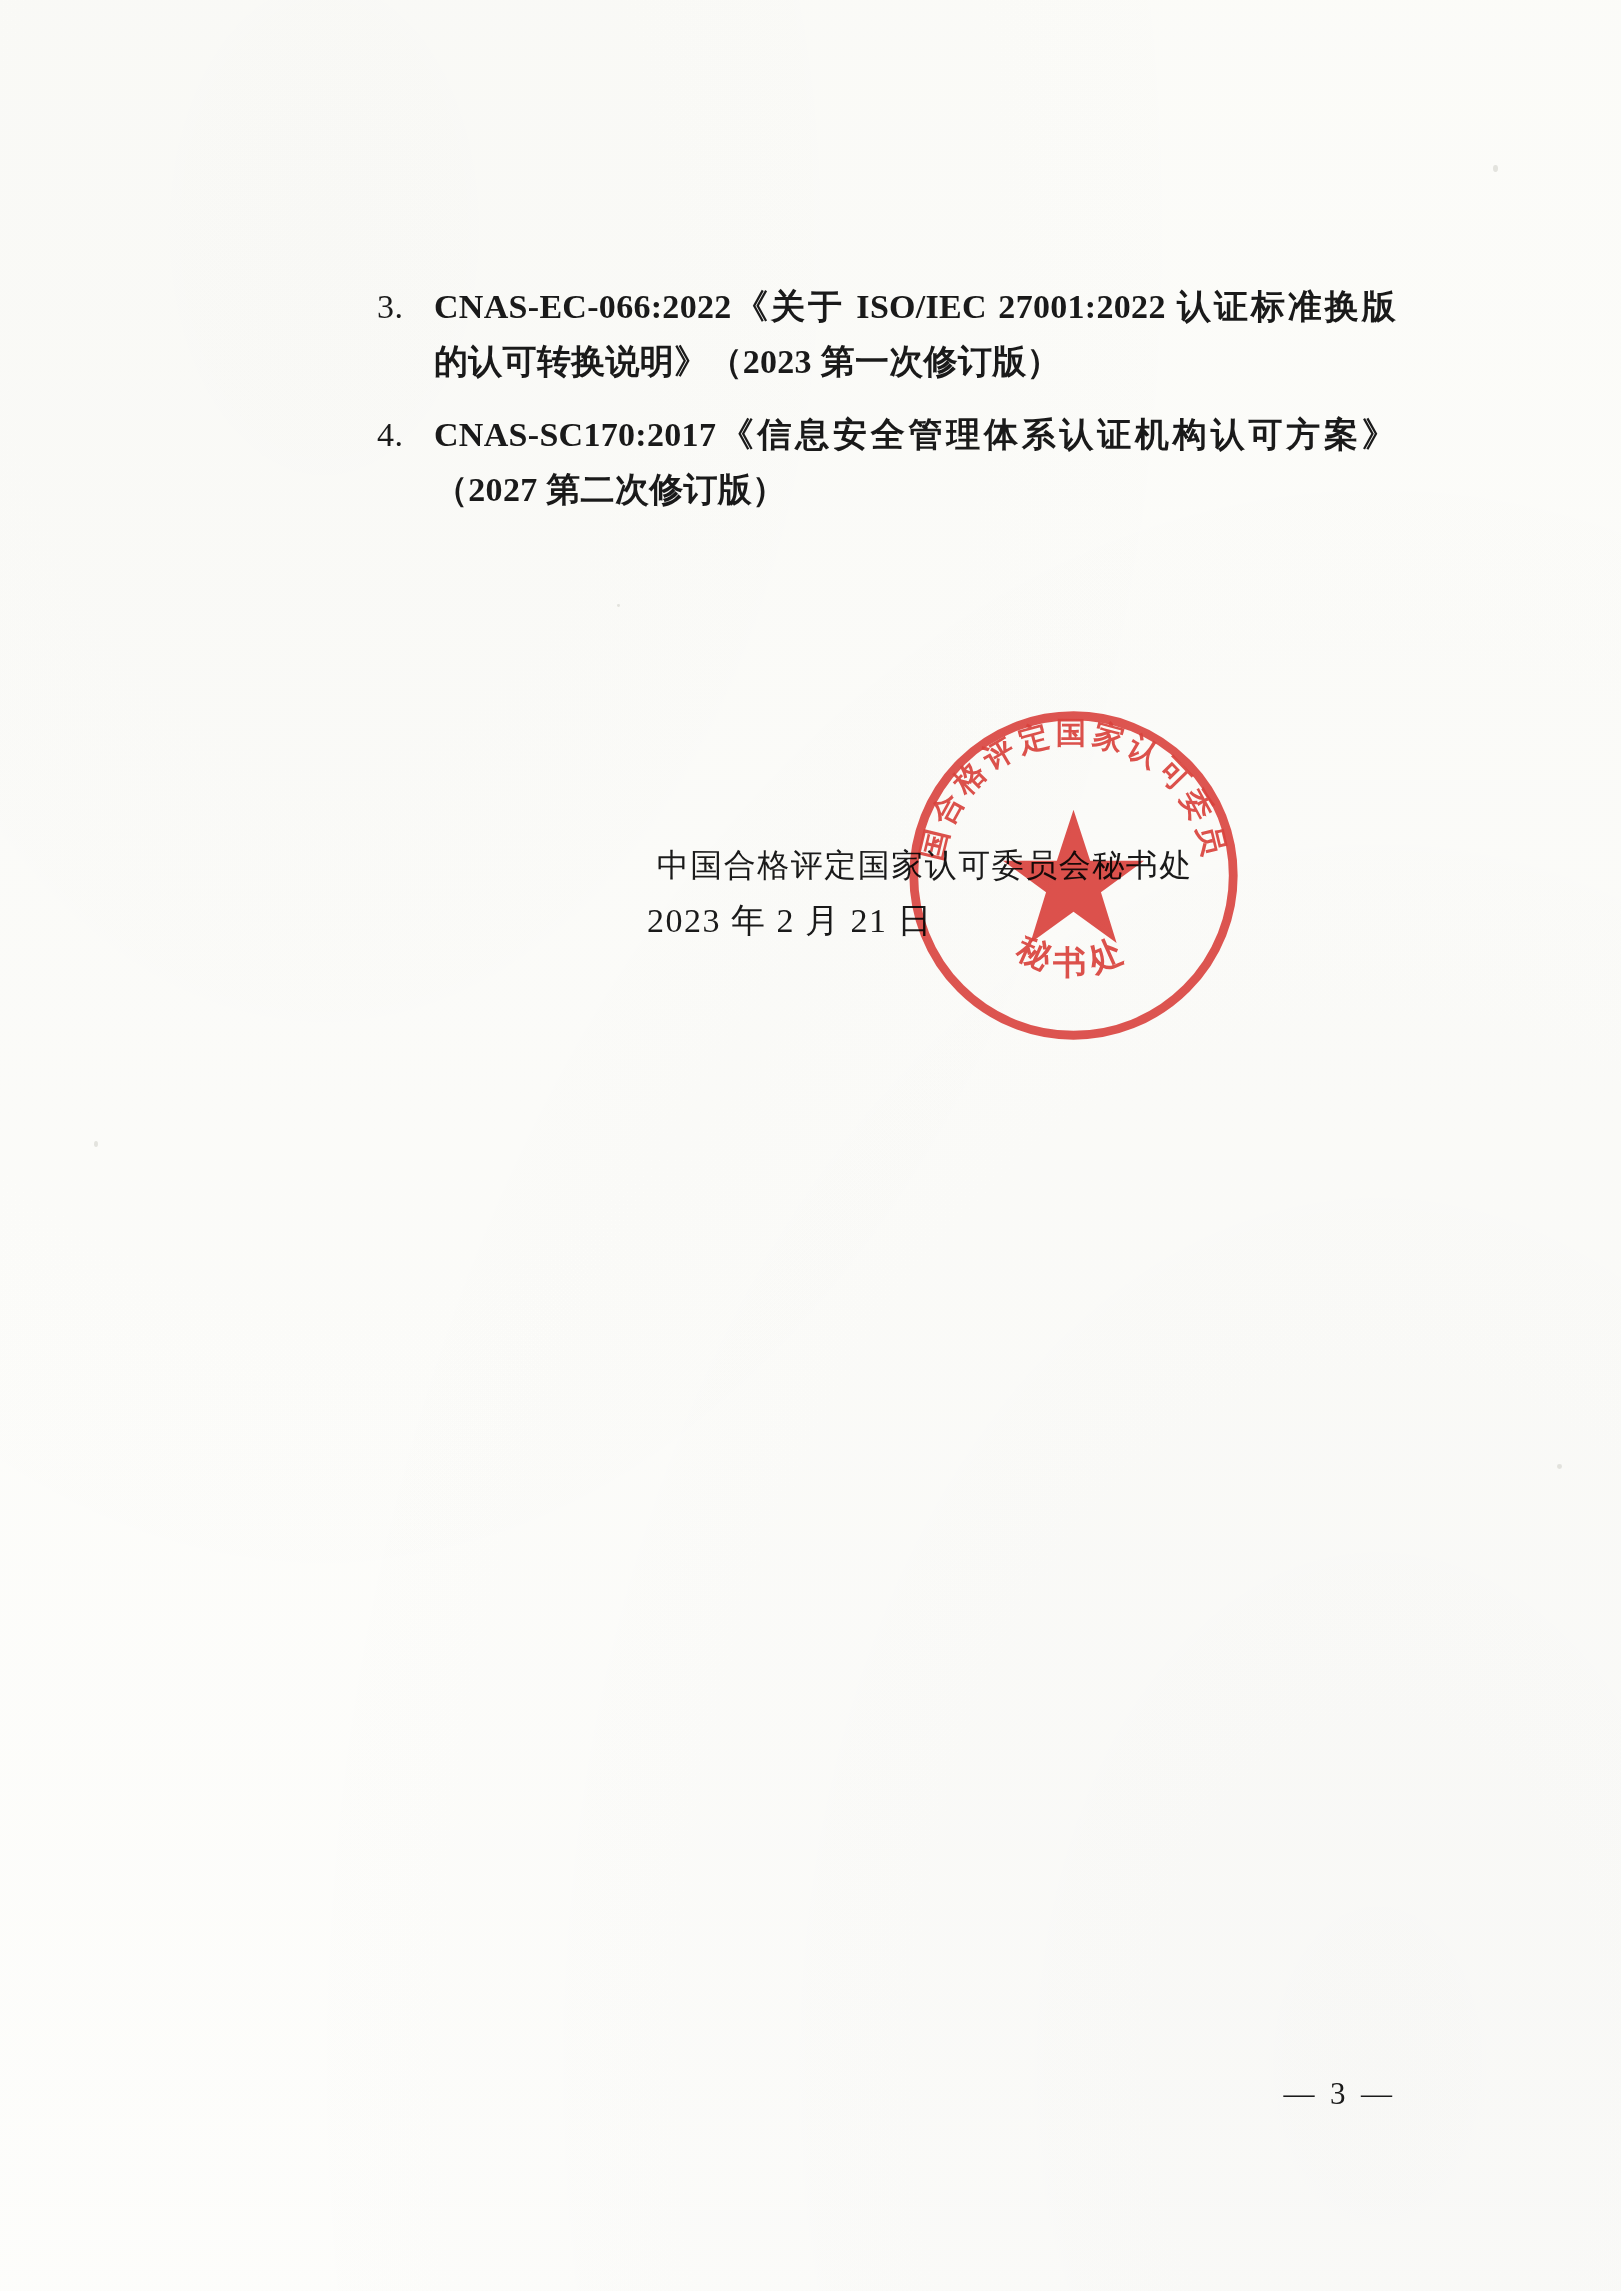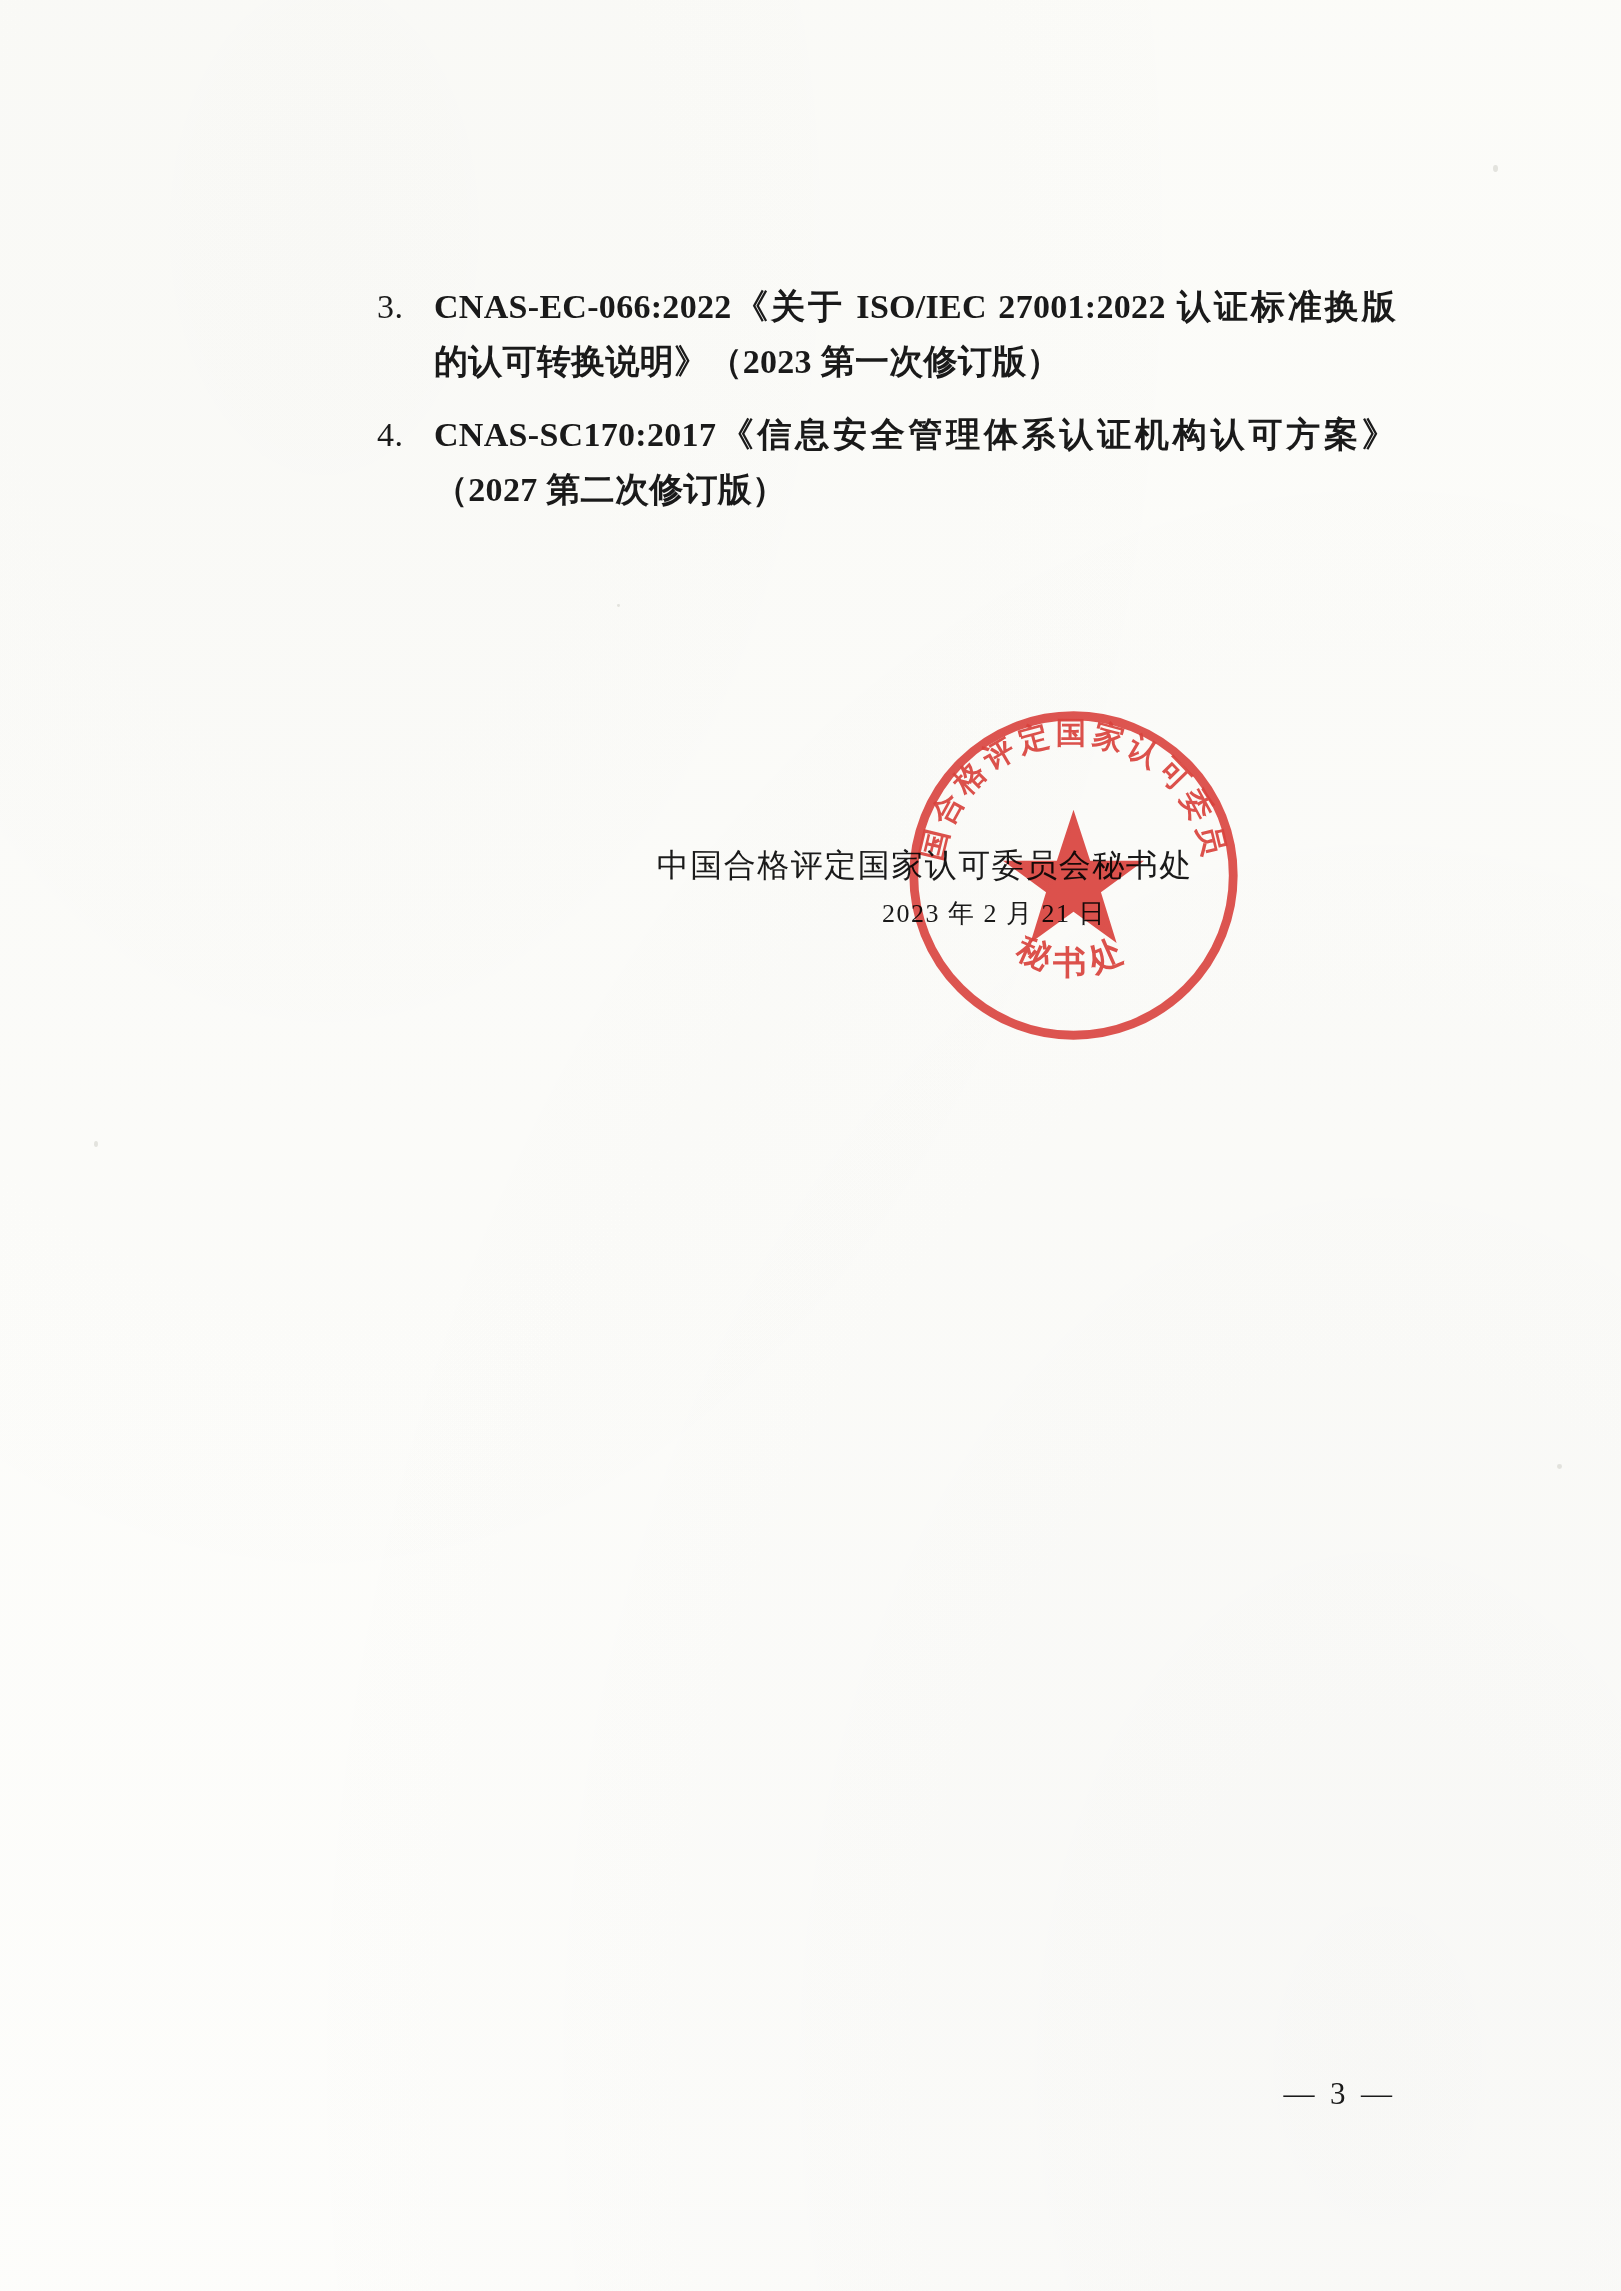--- a/index.html
+++ b/index.html
@@ -76,24 +76,23 @@
     width: 706px;
     text-align: left;
   }
   .sig-org {
     font-size: 32px;
     line-height: 1.7;
     letter-spacing: 1.5px;
     margin-left: 9.8px;
   }
   .sig-date {
-    font-size: 26px;
+    font-size: 34px;
     line-height: 1.7;
     letter-spacing: 1.5px;
-    margin-left: 235px;
   }
 
   
   .seal {
     position: absolute;
     left: 902px;
     top: 704px;
     width: 343px;
     height: 343px;
     pointer-events: none;

